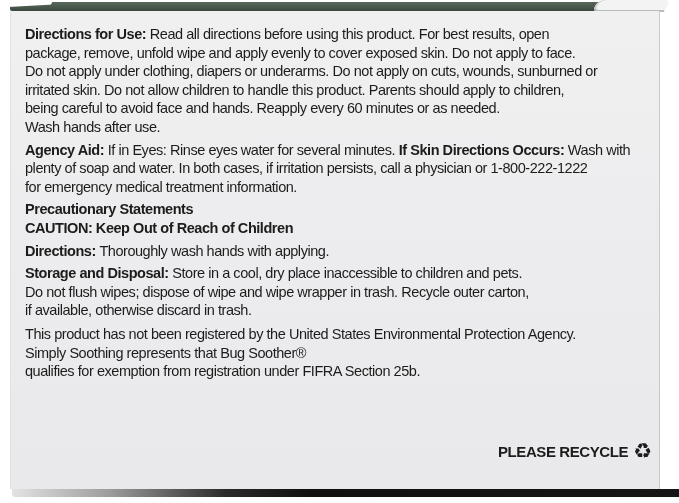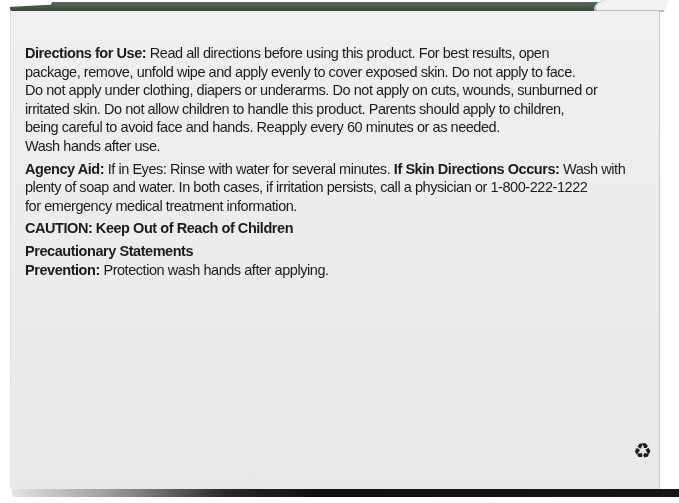--- a/index.html
+++ b/index.html
@@ -71,21 +71,21 @@
     top: 455px;
     width: 9px;
     height: 40px;
     background: #ffffff;
     border-radius: 4px;
   }
   
   .label-text {
     position: absolute;
     left: 25px;
-    top: 44px;
+    top: 25px;
     width: 632px;
     font-size: 14.5px;
     line-height: 18.6px;
     letter-spacing: -0.45px;
     color: #1c1c1c;
   }
   .para {
     margin: 0 0 4px 0;
   }
   .para[data-name="precautionary-heading"] {
@@ -132,28 +132,35 @@
 
   <div class="box-face" data-name="box-face"></div>
 
   <div class="label-text" data-name="label-paragraphs">
       <div class="para" data-name="directions"><span class="seg bold" data-name="directions-text">Directions for Use: </span><span class="seg" data-name="directions-text">Read all directions before using this product. For best results, open
 package, remove, unfold wipe and apply evenly to cover exposed skin. Do not apply to face.
 Do not apply under clothing, diapers or underarms. Do not apply on cuts, wounds, sunburned or
 irritated skin. Do not allow children to handle this product. Parents should apply to children,
 being careful to avoid face and hands. Reapply every 60 minutes or as needed.
 Wash hands after use.</span></div>
-      <div class="para" data-name="first-aid"><span class="seg bold" data-name="first-aid-text">Agency Aid: </span><span class="seg" data-name="first-aid-text">If in Eyes: Rinse with water for several minutes. </span><span class="seg bold" data-name="first-aid-text">If Skin Directions Occurs: </span><span class="seg" data-name="first-aid-text">Wash with
+      <div class="para" data-name="first-aid"><span class="seg bold" data-name="first-aid-text">Agency Aid: </span><span class="seg" data-name="first-aid-text">If in Eyes: Rinse eyes water for several minutes. </span><span class="seg bold" data-name="first-aid-text">If Skin Directions Occurs: </span><span class="seg" data-name="first-aid-text">Wash with
 plenty of soap and water. In both cases, if irritation persists, call a physician or 1-800-222-1222
 for emergency medical treatment information.</span></div>
+      <div class="para" data-name="precautionary-heading"><span class="seg bold" data-name="precautionary-heading-text">Precautionary Statements</span></div>
       <div class="para" data-name="caution-heading"><span class="seg bold" data-name="caution-heading-text">CAUTION: Keep Out of Reach of Children</span></div>
-      <div class="para" data-name="precautionary-heading"><span class="seg bold" data-name="precautionary-heading-text">Precautionary Statements</span></div>
-      <div class="para" data-name="prevention"><span class="seg bold" data-name="prevention-text">Prevention: </span><span class="seg" data-name="prevention-text">Protection wash hands after applying.</span></div>
+      <div class="para" data-name="prevention"><span class="seg bold" data-name="prevention-text">Directions: </span><span class="seg" data-name="prevention-text">Thoroughly wash hands with applying.</span></div>
+      <div class="para" data-name="storage-disposal"><span class="seg bold" data-name="storage-disposal-text">Storage and Disposal: </span><span class="seg" data-name="storage-disposal-text">Store in a cool, dry place inaccessible to children and pets.
+Do not flush wipes; dispose of wipe and wipe wrapper in trash. Recycle outer carton,
+if available, otherwise discard in trash.</span></div>
+      <div class="para" data-name="epa-statement"><span class="seg" data-name="epa-statement-text">This product has not been registered by the United States Environmental Protection Agency.
+Simply Soothing represents that Bug Soother®
+qualifies for exemption from registration under FIFRA Section 25b.</span></div>
     </div>
 
   <div class="recycle-row" data-name="recycle-note">
+    <span class="recycle-label" data-name="please-recycle-text">PLEASE RECYCLE</span>
     <span class="recycle-glyph" data-name="recycle-icon">♻</span>
   </div>
 
   <div class="bottom-strip" data-name="box-bottom-edge"></div>
   <div class="bottomleft-highlight" data-name="box-bottom-left-highlight"></div>
 
 </div>
 
 </body></html>

